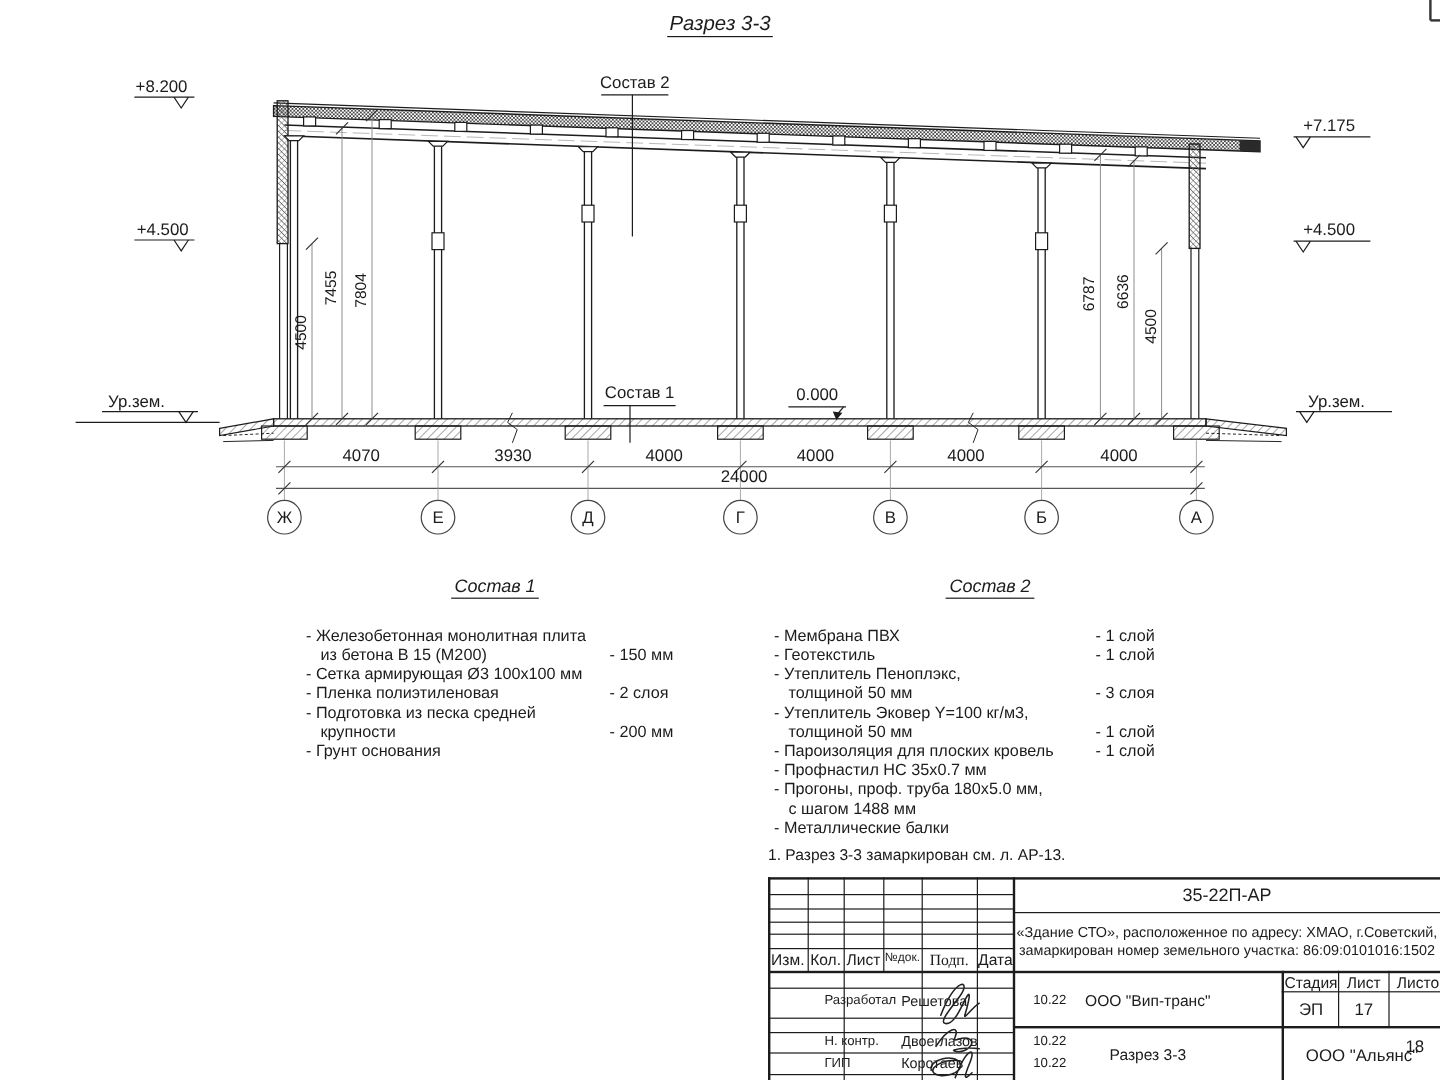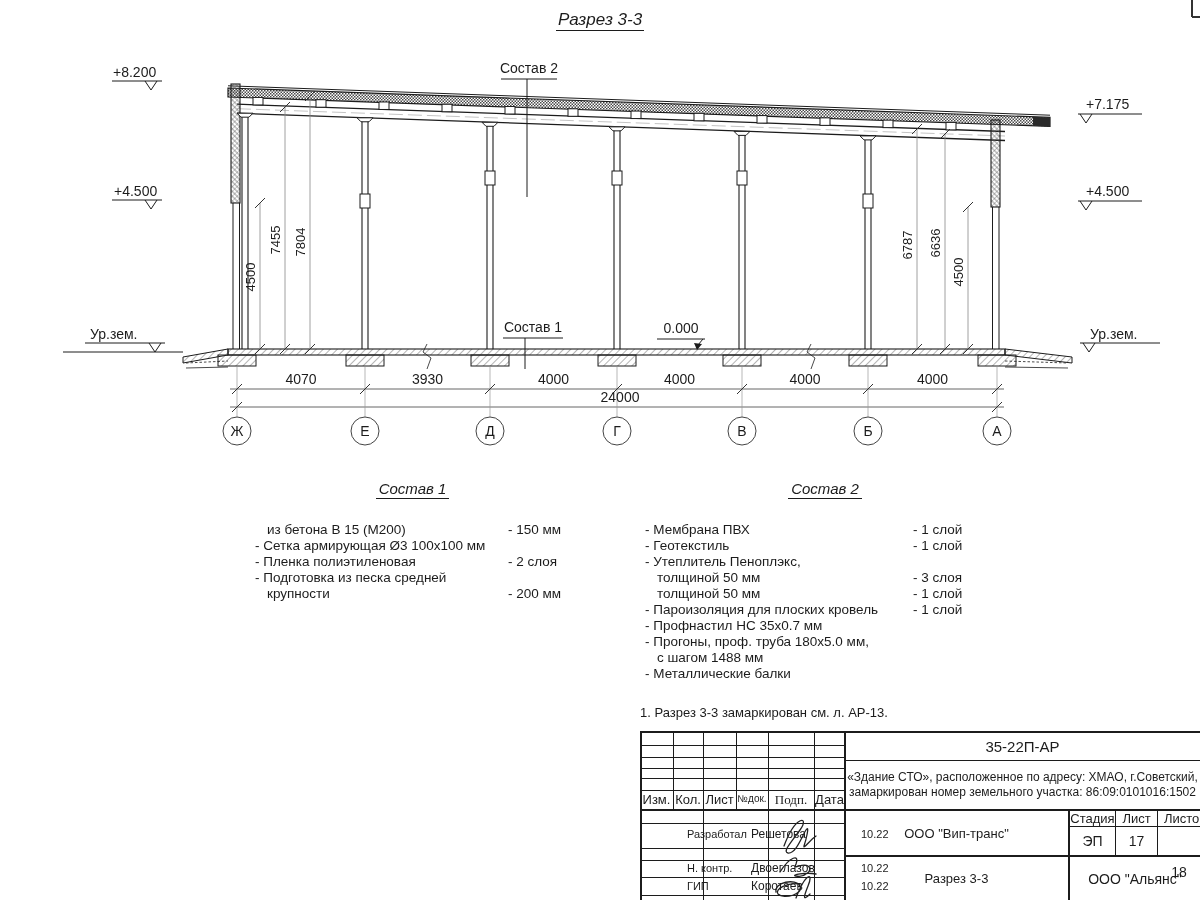--- a/index.html
+++ b/index.html
@@ -257,33 +257,36 @@
         <text x="742" y="436" font-size="14" text-anchor="middle">В</text>
         <circle cx="868" cy="431" r="14" fill="#fff" stroke="#444" stroke-width="1"></circle>
         <text x="868" y="436" font-size="14" text-anchor="middle">Б</text>
         <circle cx="997" cy="431" r="14" fill="#fff" stroke="#444" stroke-width="1"></circle>
         <text x="997" y="436" font-size="14" text-anchor="middle">А</text>
       </g>
   </svg>
 
   <div class="sostav abs" id="sostav1" style="left:255px;top:481px;width:330px;">
     <div class="hd" style="width:315px;"><span>Состав 1</span></div>
+    <div class="srow"><span>- Железобетонная  монолитная плита</span></div>
     <div class="srow"><span class="ind">из бетона В 15 (М200)</span><span class="val">- 150 мм</span></div>
     <div class="srow"><span>- Сетка армирующая Ø3 100х100 мм</span></div>
     <div class="srow"><span>- Пленка полиэтиленовая</span><span class="val">-  2 слоя</span></div>
     <div class="srow"><span>- Подготовка из песка средней</span></div>
     <div class="srow"><span class="ind">крупности</span><span class="val">- 200 мм</span></div>
+    <div class="srow"><span>- Грунт основания</span></div>
   </div>
 
   <div class="sostav abs" id="sostav2" style="left:645px;top:481px;width:340px;">
     <div class="hd" style="width:360px;"><span>Состав 2</span></div>
     <div class="srow"><span>- Мембрана ПВХ</span><span class="val">- 1 слой</span></div>
     <div class="srow"><span>- Геотекстиль</span><span class="val">- 1 слой</span></div>
     <div class="srow"><span>- Утеплитель Пеноплэкс,</span></div>
     <div class="srow"><span class="ind">толщиной 50 мм</span><span class="val">- 3 слоя</span></div>
+    <div class="srow"><span>- Утеплитель Эковер Y=100 кг/м3,</span></div>
     <div class="srow"><span class="ind">толщиной 50 мм</span><span class="val">- 1 слой</span></div>
     <div class="srow"><span>- Пароизоляция для плоских кровель</span><span class="val">- 1 слой</span></div>
     <div class="srow"><span>- Профнастил НС 35х0.7 мм</span></div>
     <div class="srow"><span>- Прогоны, проф. труба 180х5.0 мм,</span></div>
     <div class="srow"><span class="ind">с шагом 1488 мм</span></div>
     <div class="srow"><span>- Металлические балки</span></div>
   </div>
 
   <div class="abs" id="note">1. Разрез 3-3 замаркирован см. л. АР-13.</div>
 

